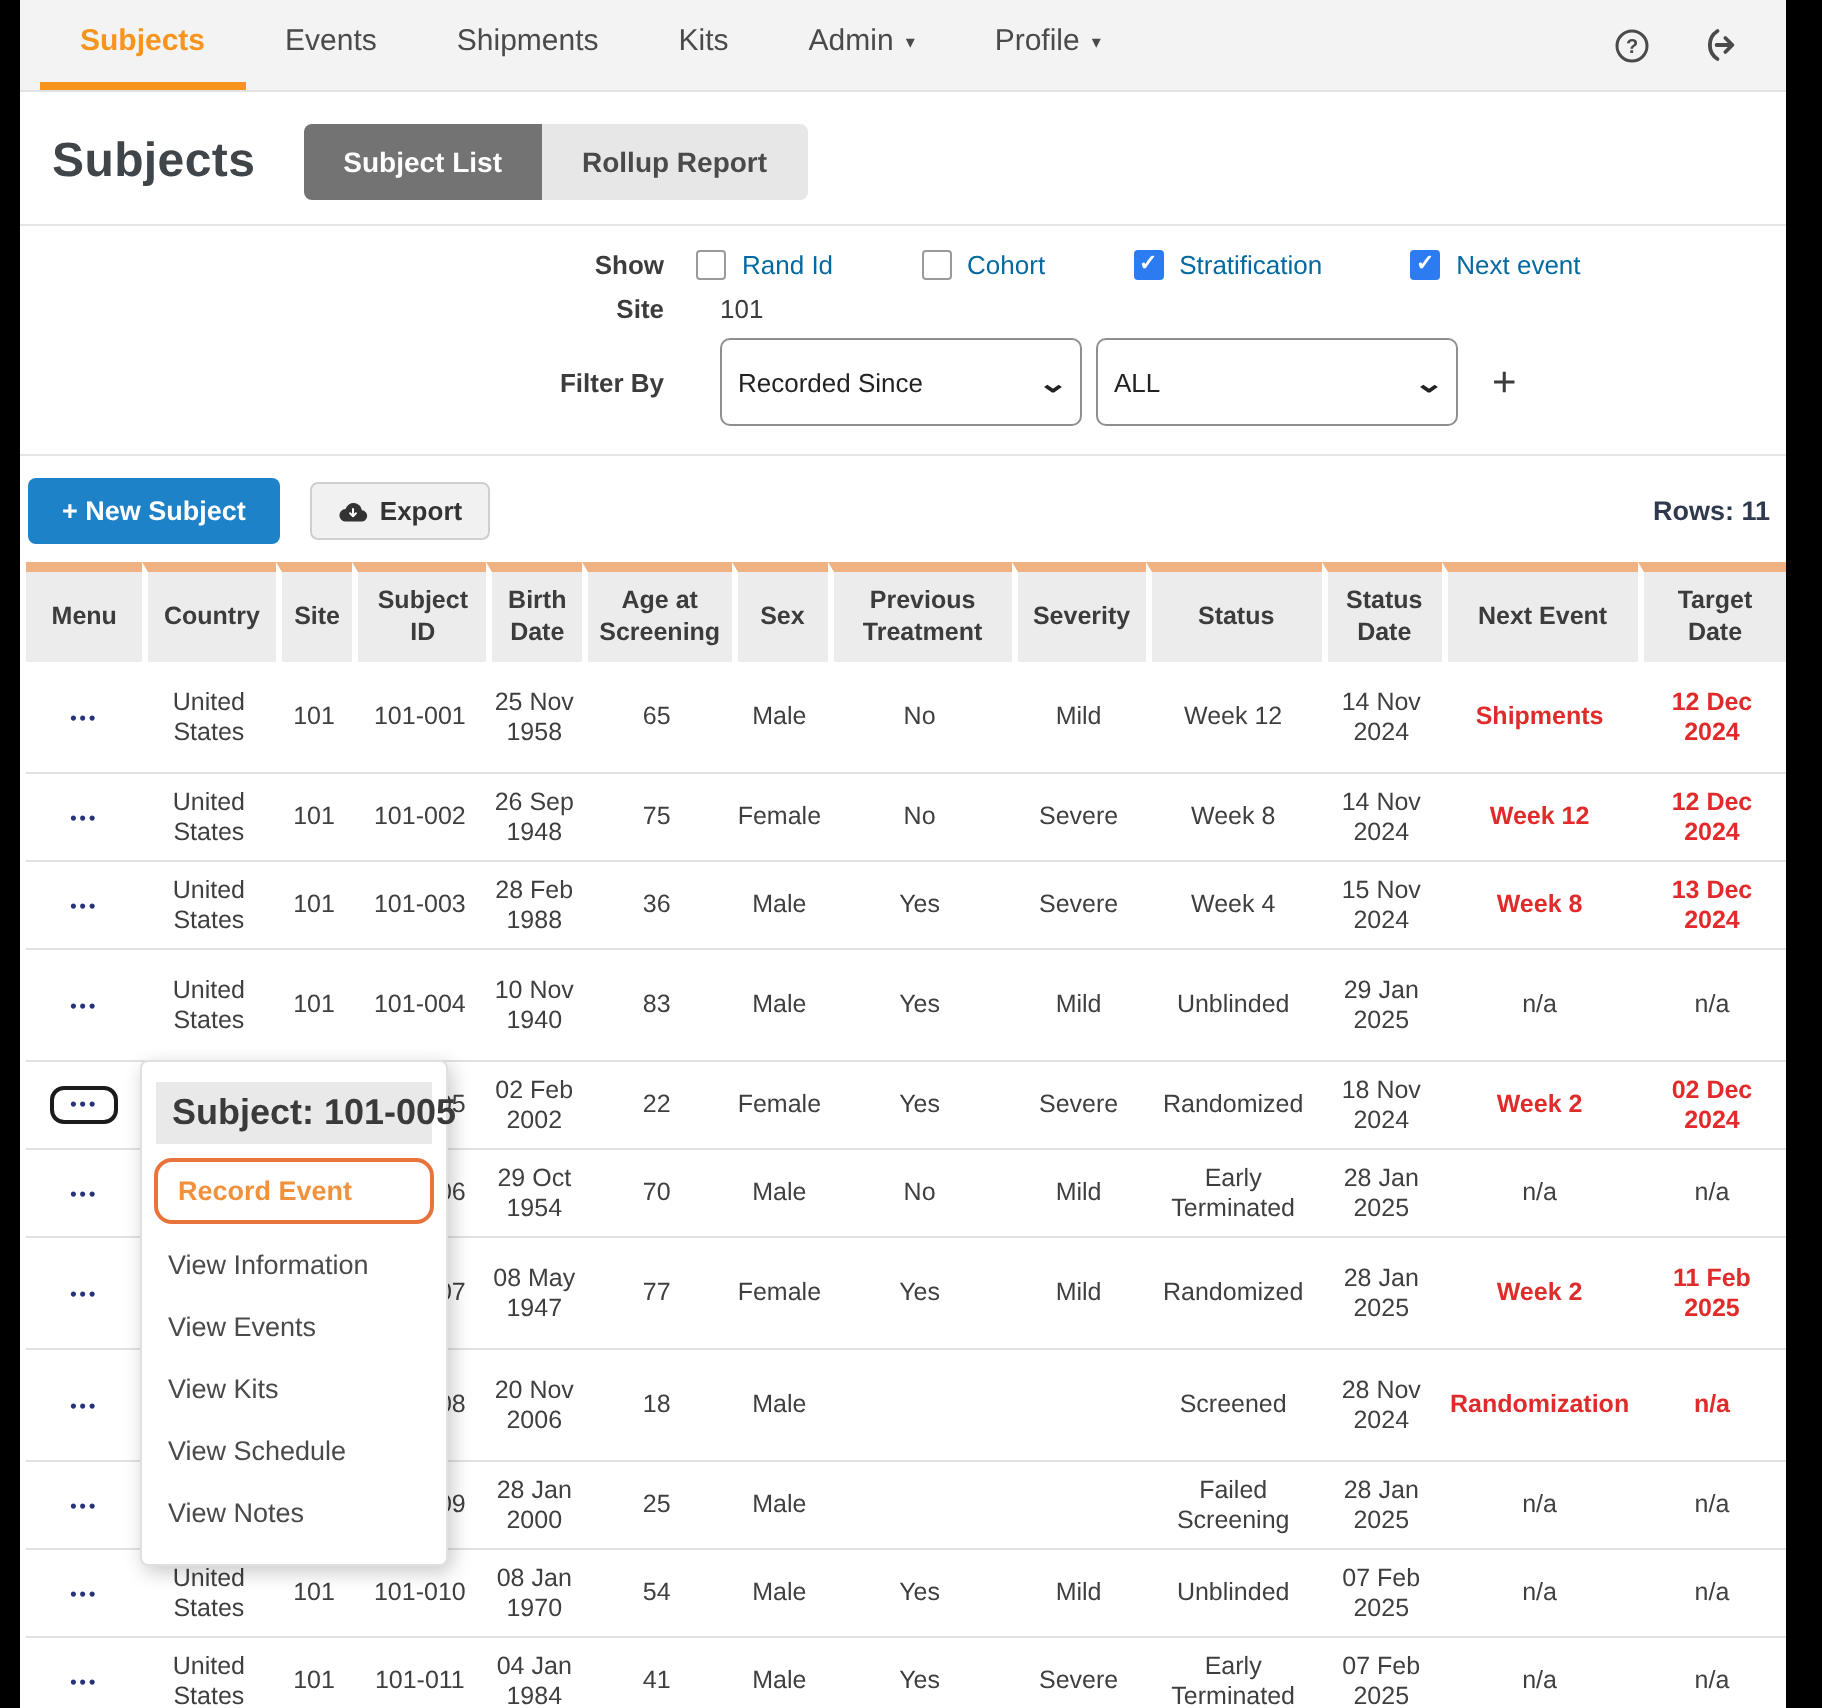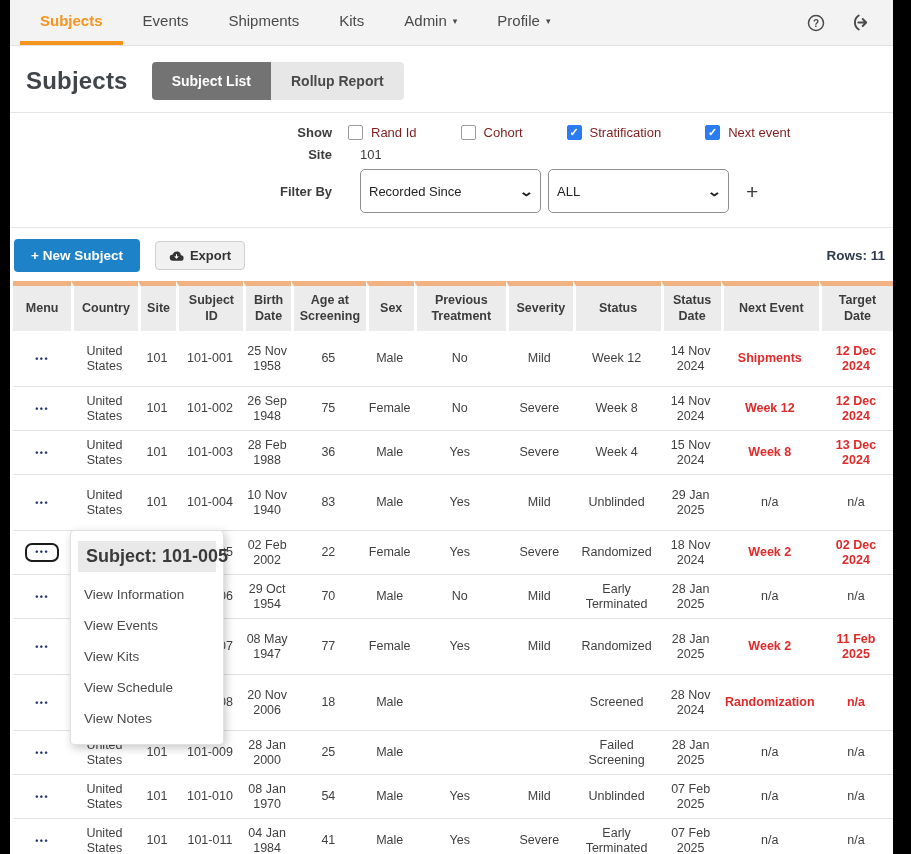--- a/index.html
+++ b/index.html
@@ -39,21 +39,21 @@
   .filter-row{display:flex;align-items:center;margin-bottom:7px;}
   .filter-row:last-child{margin-bottom:0;}
   .filter-label{width:322px;text-align:right;font-size:13px;font-weight:bold;color:#3c3c3c;flex:0 0 322px;}
   .filter-controls{display:flex;align-items:center;margin-left:16px;}
   .cb-group{display:flex;align-items:center;margin-right:44px;cursor:pointer;}
   .cb-box{
     width:15px;height:15px;border:1.5px solid #9a9a9a;border-radius:2px;background:#fff;
     display:flex;align-items:center;justify-content:center;box-sizing:border-box;
   }
   .cb-box.checked{background:#2b7cf0;border-color:#2b7cf0;color:#fff;font-size:11px;font-weight:bold;line-height:1;}
-  .cb-label{font-size:13px;color:#7f1d1d;margin-left:8px;white-space:nowrap;}
+  .cb-label{font-size:13px;color:#0369a1;margin-left:8px;white-space:nowrap;}
   .site-value{font-size:13px;color:#3c3c3c;margin-left:12px;}
   .select{
     width:181px;height:44px;border:1.5px solid #8f8f8f;border-radius:5px;background:#fff;
     display:flex;align-items:center;justify-content:space-between;
     font-size:13px;color:#222;padding:0 8px;box-sizing:border-box;margin-right:7px;cursor:pointer;
   }
   .select .chev{font-weight:bold;font-size:13px;color:#222;transform:scaleX(1.4);}
   .add-filter{font-size:21px;color:#3c3c3c;margin-left:10px;cursor:pointer;line-height:1;}
   
   .toolbar{display:flex;align-items:center;padding:11px 6px 9px 4px;}
@@ -397,20 +397,21 @@
             <td style="height: 44px;">n/a</td>
             <td style="height: 44px;">n/a</td>
           </tr>
         </tbody>
     </table>
   </div>
 
   <div class="context-menu">
     <div class="cm-header">Subject: 101-005</div>
     <div id="cm-items">
+        <div class="cm-item highlighted">Record Event</div>
         <div class="cm-item">View Information</div>
         <div class="cm-item">View Events</div>
         <div class="cm-item">View Kits</div>
         <div class="cm-item">View Schedule</div>
         <div class="cm-item">View Notes</div>
       </div>
   </div>
 
 </div>
 

